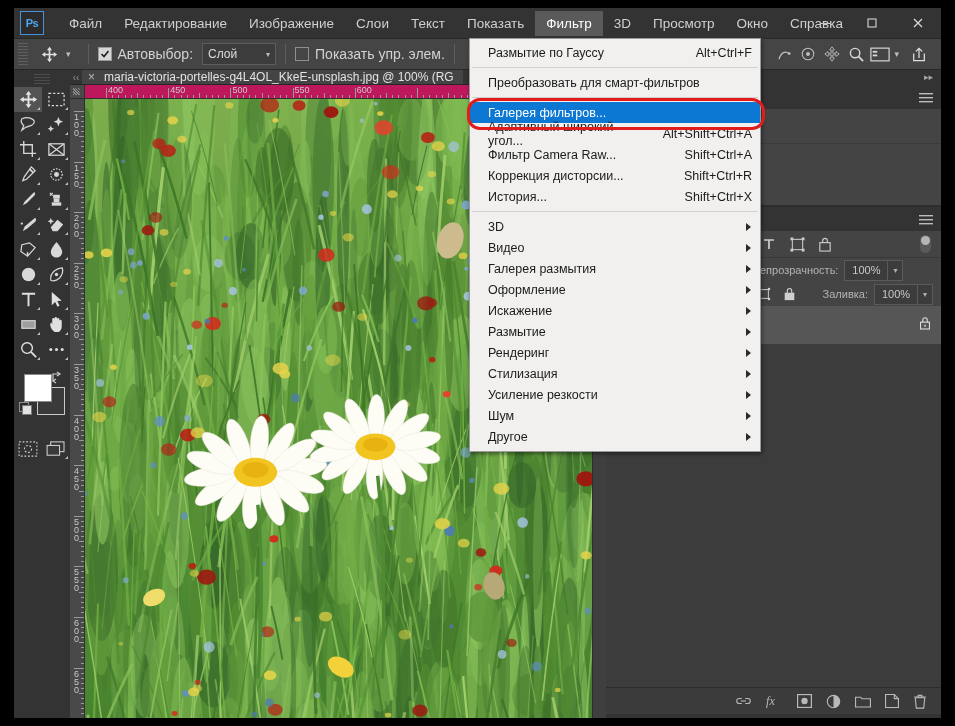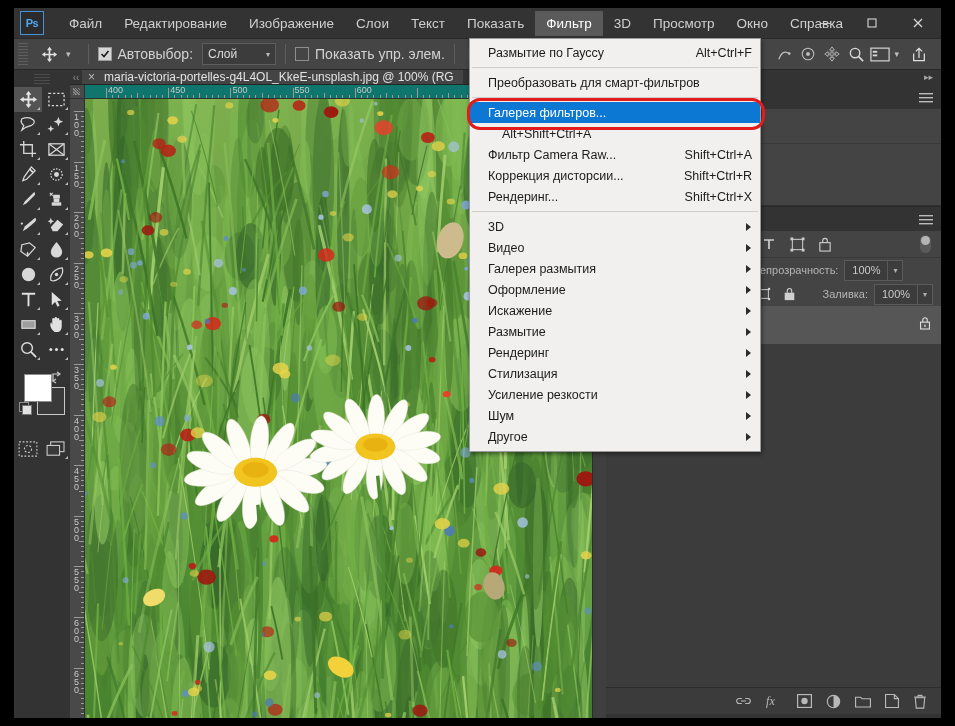--- a/index.html
+++ b/index.html
@@ -65,21 +65,21 @@
            color:#8f8f8f;font-size:10px;}
   .tab{background:#444444;display:flex;align-items:center;padding:0 10px 0 6px;gap:9px;max-width:365px;}
   .tab-x{color:#b9b9b9;font-size:12px;}
   .tab-title{color:#e2e2e2;font-size:12px;white-space:nowrap;overflow:hidden;text-overflow:clip;}
   .canvaswrap{flex:1;display:flex;flex-direction:column;position:relative;}
   .rulrow{display:flex;height:14px;background:#494949;}
   .rulcorner{width:14px;background:#494949;border-right:1px solid #2f2f2f;border-bottom:1px solid #2f2f2f;
              position:relative;}
   .rulcorner::after{content:"";position:absolute;left:3px;top:3px;width:7px;height:7px;
                     background:repeating-linear-gradient(45deg,#8b8b8b 0 1px,transparent 1px 2px);}
-  .hrul{flex:1;position:relative;background:#0f766e;border-bottom:1px solid #2f2f2f;overflow:hidden;}
+  .hrul{flex:1;position:relative;background:#be185d;border-bottom:1px solid #2f2f2f;overflow:hidden;}
   .hrul .lbl{position:absolute;top:0px;font-size:9px;color:#c9c9c9;}
   .hrul .tk{position:absolute;bottom:0;width:1px;background:#9a9a9a;}
   .body2{flex:1;display:flex;min-height:0;}
   .vrul{width:14px;background:#494949;border-right:1px solid #2f2f2f;position:relative;overflow:hidden;}
   .vrul .lbl{position:absolute;left:1px;font-size:9px;color:#c9c9c9;width:11px;text-align:center;line-height:8px;}
   .vrul .tk{position:absolute;right:0;height:1px;background:#9a9a9a;}
   .canvas{flex:1;position:relative;overflow:hidden;min-width:0;}
   .vscroll{width:13px;background:#3f3f3f;border-left:1px solid #2c2c2c;position:relative;}
   .vscroll .thumb{position:absolute;left:2px;top:4px;width:9px;height:66px;background:#737373;border-radius:1px;}
 
@@ -2173,32 +2173,33 @@
       </div>
       <div class="dsep"></div>
       <div class="ditem">
         <span>Преобразовать для смарт-фильтров</span>
       </div>
       <div class="dsep"></div>
       <div class="ditem sel">
         <span>Галерея фильтров...</span>
       </div>
       <div class="ditem">
+        <span>Адаптивный широкий угол...</span>
         <span class="sc">Alt+Shift+Ctrl+A</span>
       </div>
       <div class="ditem">
         <span>Фильтр Camera Raw...</span>
         <span class="sc">Shift+Ctrl+A</span>
       </div>
       <div class="ditem">
         <span>Коррекция дисторсии...</span>
         <span class="sc">Shift+Ctrl+R</span>
       </div>
       <div class="ditem">
-        <span>Рендеринг...</span>
+        <span>История...</span>
         <span class="sc">Shift+Ctrl+X</span>
       </div>
       <div class="dsep"></div>
       <div class="ditem">
         <span>3D</span>
         <span class="arrowr"></span>
       </div>
       <div class="ditem">
         <span>Видео</span>
         <span class="arrowr"></span>

